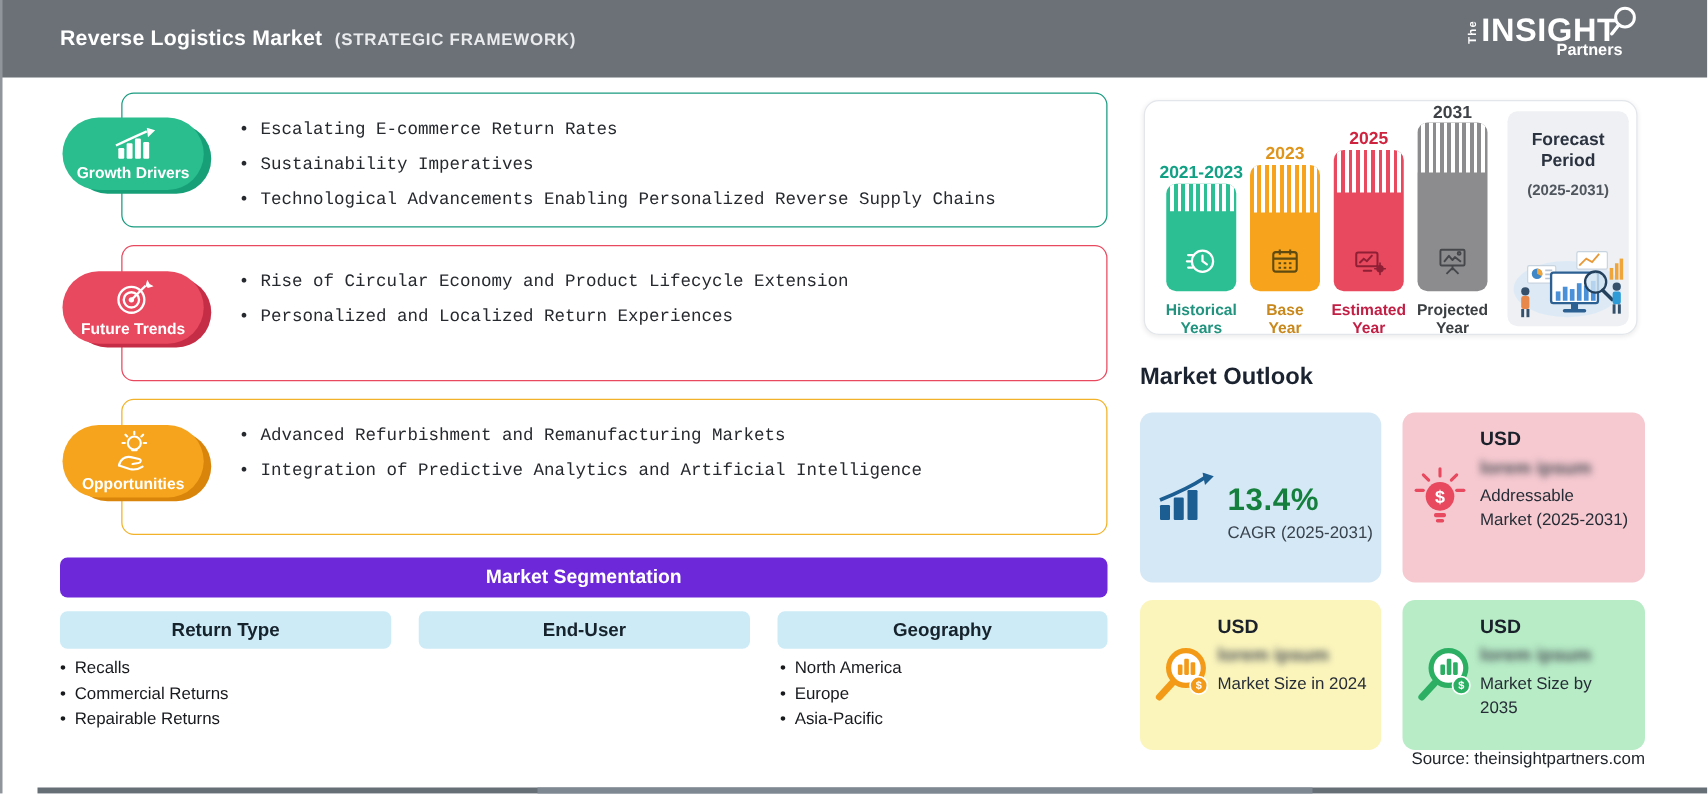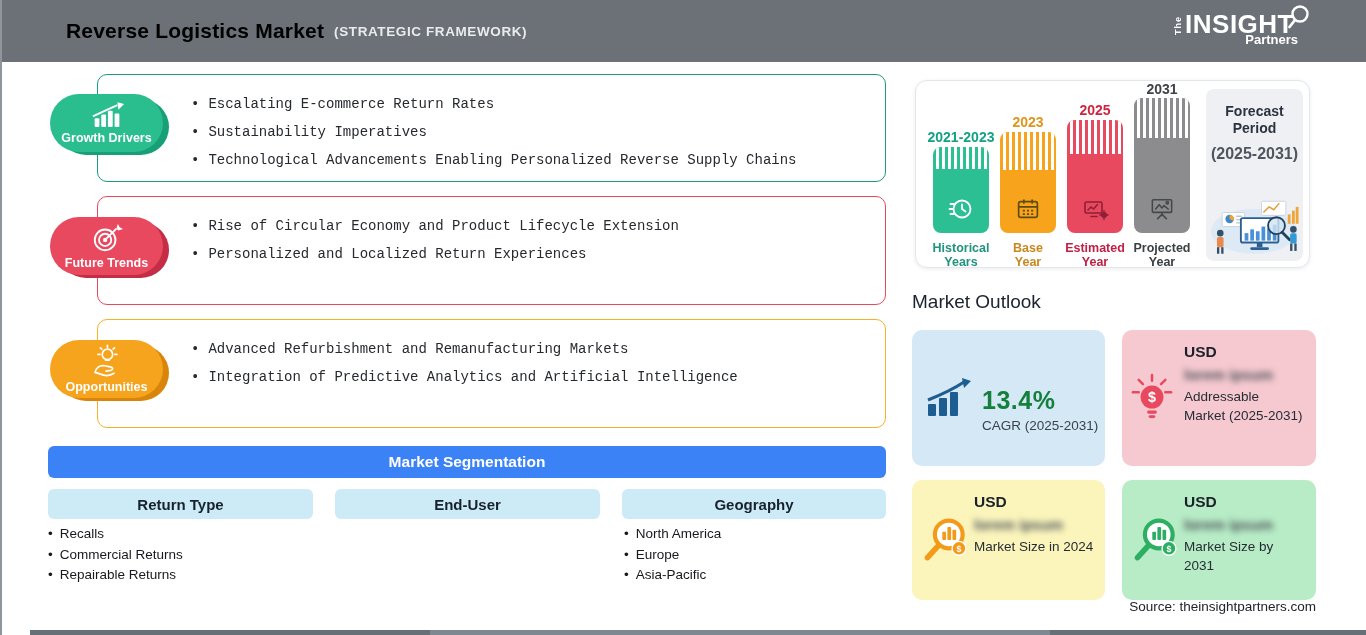--- a/index.html
+++ b/index.html
@@ -6,21 +6,21 @@
   html,body { background:#fff; }
   .page {
     position:relative; width:1366px; height:635px; overflow:hidden;
     font-family:"Liberation Sans", sans-serif; background:#fff;
   }
   .left-edge { position:absolute; left:0; top:0; bottom:0; width:2px; background:#8f959b; z-index:6; }
 
   
   .topbar { position:absolute; left:0; top:0; width:1366px; height:62px; background:#6b7177; z-index:5; }
   .title-wrap { position:absolute; left:48px; top:0; height:62px; display:flex; align-items:center; gap:10px; }
-  .page-title { color:#000000; font-size:21px; font-weight:700; letter-spacing:.2px;margin-left:18px; }
+  .page-title { color:#ffffff; font-size:17px; font-weight:700; letter-spacing:.2px; }
   .page-subtitle { color:#e9ebed; font-size:13.5px; font-weight:600; letter-spacing:.6px; }
   .logo { position:absolute; right:56px; top:11px; color:#fff; }
   .logo-row { display:flex; align-items:flex-start; }
   .logo-the { writing-mode:vertical-rl; transform:rotate(180deg); font-size:9px; font-weight:700; letter-spacing:1px; margin-top:5px; margin-right:2px; }
   .logo-insight { font-size:26px; font-weight:800; letter-spacing:.5px; line-height:26px; }
   .logo-mag { margin-left:-6px; margin-top:-7px; }
   .logo-partners { text-align:right; font-size:13px; font-weight:700; margin-top:-5px; padding-right:12px; }
 
   
   .info-box { position:absolute; left:97px; width:789px; border-radius:10px; background:#fff; z-index:1;font-family:Liberation Mono, monospace; }
@@ -32,21 +32,21 @@
   .bullet::before { content:"•"; font-size:14px; line-height:15px; }
 
   .pill { position:absolute; left:50px; width:113px; height:58px; border-radius:30px; color:#fff;
           display:flex; flex-direction:column; align-items:center; justify-content:center; gap:2px; z-index:3; }
   .pill-growth { top:94px;  background:#2abd8e; box-shadow:7px 4px 0 -1px #17a077; }
   .pill-trends { top:217px; background:#e8495f; box-shadow:7px 4px 0 -1px #c52c45; }
   .pill-opps   { top:340px; background:#f6a41d; box-shadow:7px 4px 0 -1px #d9850b; }
   .pill-label { font-size:12.5px; font-weight:700; }
 
   
-  .seg-bar { position:absolute; left:48px; top:446px; width:838px; height:32px; background:#3b82f6;
+  .seg-bar { position:absolute; left:48px; top:446px; width:838px; height:32px; background:#6d28d9;
              border-radius:6px; display:flex; align-items:center; justify-content:center;
              color:#fff; font-size:15.5px; font-weight:700; }
   .seg-head { position:absolute; top:489px; height:30px; border-radius:6px; background:#cdebf7;
               display:flex; align-items:center; justify-content:center; color:#16222c; font-size:15px; font-weight:700; }
   .seg-head.c1 { left:48px;  width:265px; }
   .seg-head.c2 { left:335px; width:265px; }
   .seg-head.c3 { left:622px; width:264px; }
   .seg-list { position:absolute; top:527px; display:flex; flex-direction:column; gap:6.5px; }
   .seg-list.c1 { left:48px; } .seg-list.c2 { left:337px; } .seg-list.c3 { left:624px; }
   .seg-item { font-size:13.5px; color:#17191d; line-height:14px; display:flex; gap:7px; }
@@ -71,25 +71,25 @@
   .ty3 { left:141px; top:21px; color:#cf2440; }
   .ty4 { left:208px; top:0px;  color:#3f4348; }
   .tbar-label { position:absolute; top:160px; text-align:center; font-size:12.5px; font-weight:700; line-height:14px; }
   .tl1 { left:12px;  width:66px; color:#21937e; }
   .tl2 { left:92px;  width:40px; color:#c9881c; }
   .tl3 { left:147px; width:64px; color:#c21f45; }
   .tl4 { left:213px; width:66px; color:#3c4043; }
   .forecast-panel { position:absolute; left:290px; top:8px; width:97px; height:172px; background:#eef0f3;
                     border-radius:8px; text-align:center; padding-top:14px; }
   .forecast-title { font-size:14px; font-weight:700; color:#2c3340; line-height:17px; }
-  .forecast-range { font-size:16px; font-weight:600; color:#50565e; margin-top:8px; }
+  .forecast-range { font-size:12px; font-weight:600; color:#50565e; margin-top:8px; }
   .forecast-illus { position:absolute; bottom:5px; left:3px; }
 
   
-  .outlook-title { position:absolute; left:912px; top:291px; font-size:19px; font-weight:400; color:#1b2330; }
+  .outlook-title { position:absolute; left:912px; top:291px; font-size:19px; font-weight:700; color:#1b2330; }
   .card { position:absolute; border-radius:10px; }
   .card-cagr   { left:912px;  top:330px; width:193px; height:136px; background:#d5e8f5; display:flex; align-items:center; padding-left:14px; gap:10px; }
   .card-pink   { left:1122px; top:330px; width:194px; height:136px; background:#f6c9d0; }
   .card-yellow { left:912px;  top:480px; width:193px; height:120px; background:#fbf5bc; }
   .card-green  { left:1122px; top:480px; width:194px; height:120px; background:#b7ecc6; }
   .cagr-value { font-size:25px; font-weight:800; color:#15803d; letter-spacing:.5px;margin-top:22px; }
   .cagr-label { font-size:13.5px; color:#39434d; margin-top:3px; }
   .usd-card-icon { position:absolute; left:9px; top:50%; transform:translateY(-50%); }
   .usd-text { margin-left:62px; padding-top:13px; }
   .usd { font-weight:800; font-size:15.5px; color:#1a212b; }
@@ -358,21 +358,21 @@
         <rect x="28.5" y="13" width="4" height="14" rx="1"></rect>
         <rect x="34" y="16" width="4" height="11" rx="1"></rect>
       </g>
       <line x1="18" y1="34" x2="7" y2="46" stroke="#2daf63" stroke-width="6" stroke-linecap="round"></line>
       <circle cx="41" cy="36" r="7.5" fill="#2daf63" stroke="#fff" stroke-width="1.5"></circle>
       <text x="41" y="39.5" text-anchor="middle" font-size="9.5" font-weight="bold" fill="#fff" font-family="Liberation Sans, sans-serif">$</text>
     </svg>
     <div class="usd-text">
       <div class="usd">USD</div>
       <div class="blurline">lorem ipsum</div>
-      <div class="card-label">Market Size by 2031</div>
+      <div class="card-label">Market Size by 2035</div>
     </div>
   </div>
 
   <div class="source-line">Source: theinsightpartners.com</div>
 
   <div class="bottom-bar"></div>
   <div class="bottom-bar-light"></div>
 </div>
 
 </body></html>

